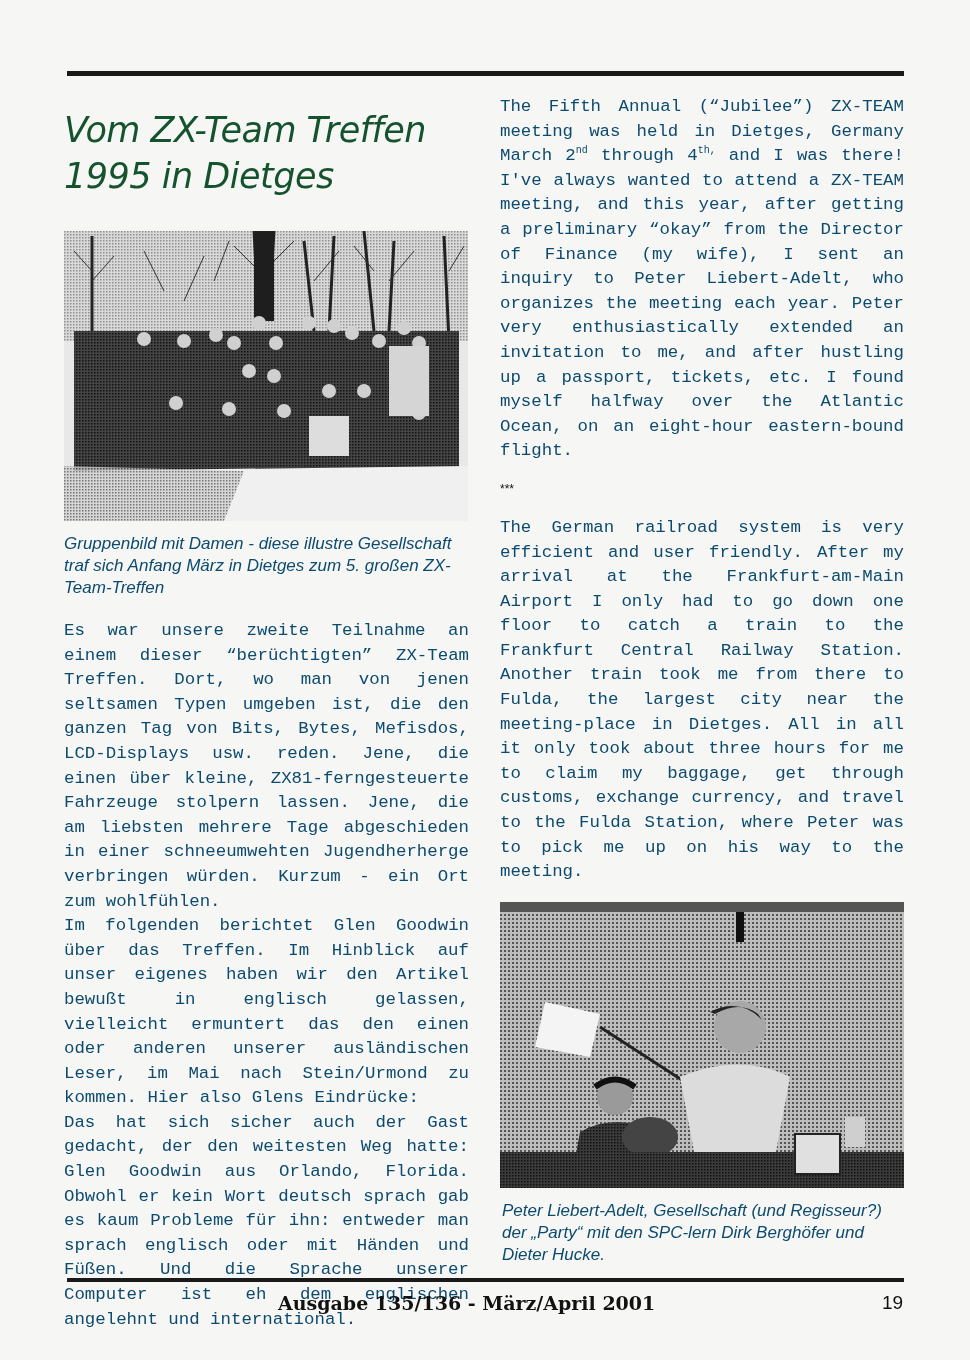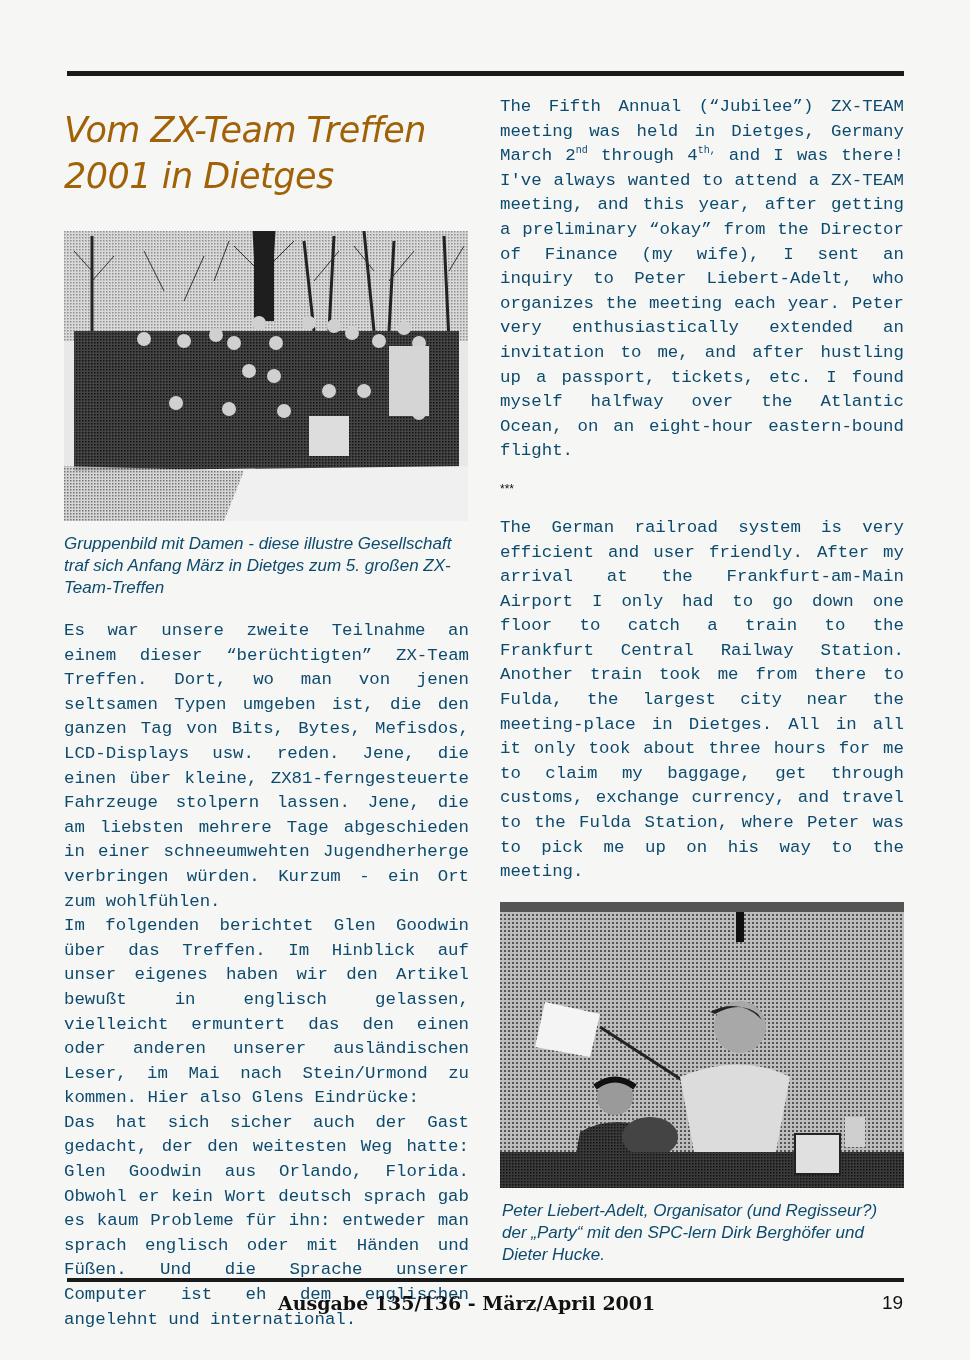--- a/index.html
+++ b/index.html
@@ -8,21 +8,21 @@
       font-family: "Liberation Sans", sans-serif; color: #111;
     }
     .rule { position: absolute; left: 67px; width: 837px; height: 5px; background: #1a1a1a; }
     .rule.top { top: 71px; }
     .rule.bottom { top: 1278px; height: 4px; }
     .col { position: absolute; top: 95px; }
     .col.left { left: 64px; width: 405px; }
     .col.right { left: 500px; width: 404px; }
     .title {
       font-family: "DejaVu Sans", sans-serif; font-style: italic; font-weight: normal;
-      font-size: 35px; line-height: 46px; letter-spacing: -0.5px; margin: 12px 0 0 0; color: #a16207;
+      font-size: 35px; line-height: 46px; letter-spacing: -0.5px; margin: 12px 0 0 0; color: #14532d;
     }
     .photo { position: relative; overflow: hidden; border: none; }
     .photo.group { margin-top: 32px; width: 404px; height: 290px; }
     .photo.party { position: absolute; left: 500px; top: 902px; width: 404px; height: 286px; }
     .caption {
       font-style: italic; font-size: 17px; line-height: 22px; color: #0c4a6e; margin: 0;
     }
     .caption.group-cap { margin-top: 12px; }
     .caption.party-cap { position: absolute; left: 502px; top: 1200px; width: 404px; }
     .body-text {
@@ -43,21 +43,21 @@
     }
   </style>
 </head>
 <body>
 
 <div class="rule top"></div>
 
 <div class="col left">
   <h1 class="title">
     <span>Vom ZX-Team Treffen</span><br>
-    <span>2001 in Dietges</span>
+    <span>1995 in Dietges</span>
   </h1>
 
   <div class="photo group">
     <svg width="404" height="290" viewBox="0 0 404 290">
       <defs>
         <pattern id="dots1" width="3" height="3" patternUnits="userSpaceOnUse">
           <rect width="3" height="3" fill="#cfcfcf"></rect>
           <rect width="1.5" height="1.5" fill="#555"></rect>
         </pattern>
         <pattern id="dots2" width="3" height="3" patternUnits="userSpaceOnUse">
@@ -157,20 +157,20 @@
     <path d="M80 230 Q115 210 160 230 L170 286 L70 286 Z" fill="url(#dark)"></path>
     <ellipse cx="150" cy="235" rx="28" ry="20" fill="#444"></ellipse>
 
     <rect x="0" y="250" width="404" height="36" fill="url(#dark)"></rect>
 
     <rect x="295" y="232" width="45" height="40" fill="#e0e0e0" stroke="#222" stroke-width="2"></rect>
     <rect x="345" y="215" width="20" height="30" fill="#cfcfcf"></rect>
   </svg>
 </div>
 
-<p class="caption party-cap">Peter Liebert-Adelt, Organisator (und Regisseur?) der „Party“ mit den SPC-lern Dirk Berghöfer und Dieter Hucke.</p>
+<p class="caption party-cap">Peter Liebert-Adelt, Gesellschaft (und Regisseur?) der „Party“ mit den SPC-lern Dirk Berghöfer und Dieter Hucke.</p>
 
 <div class="rule bottom"></div>
 
 <div class="footer">
   <span class="issue">Ausgabe 135/136 - März/April 2001</span>
   <span class="pagenum">19</span>
 </div>
 
 </body></html>

